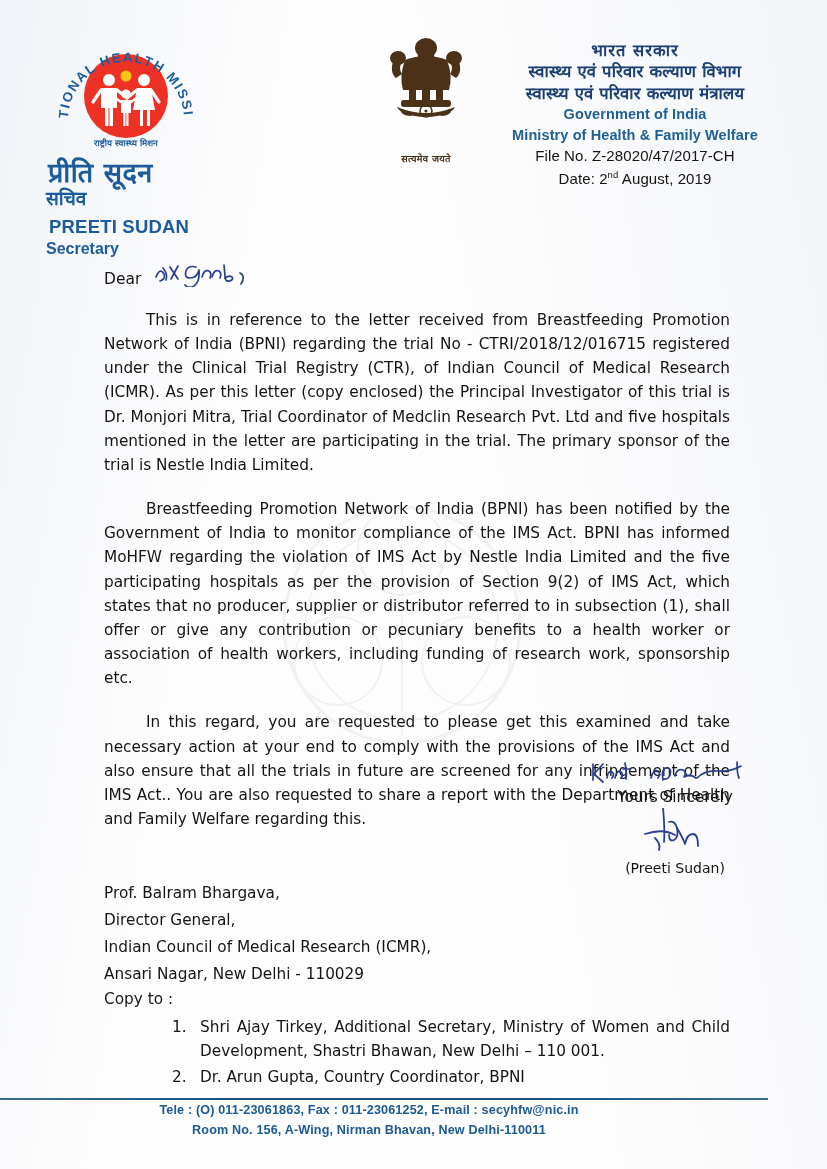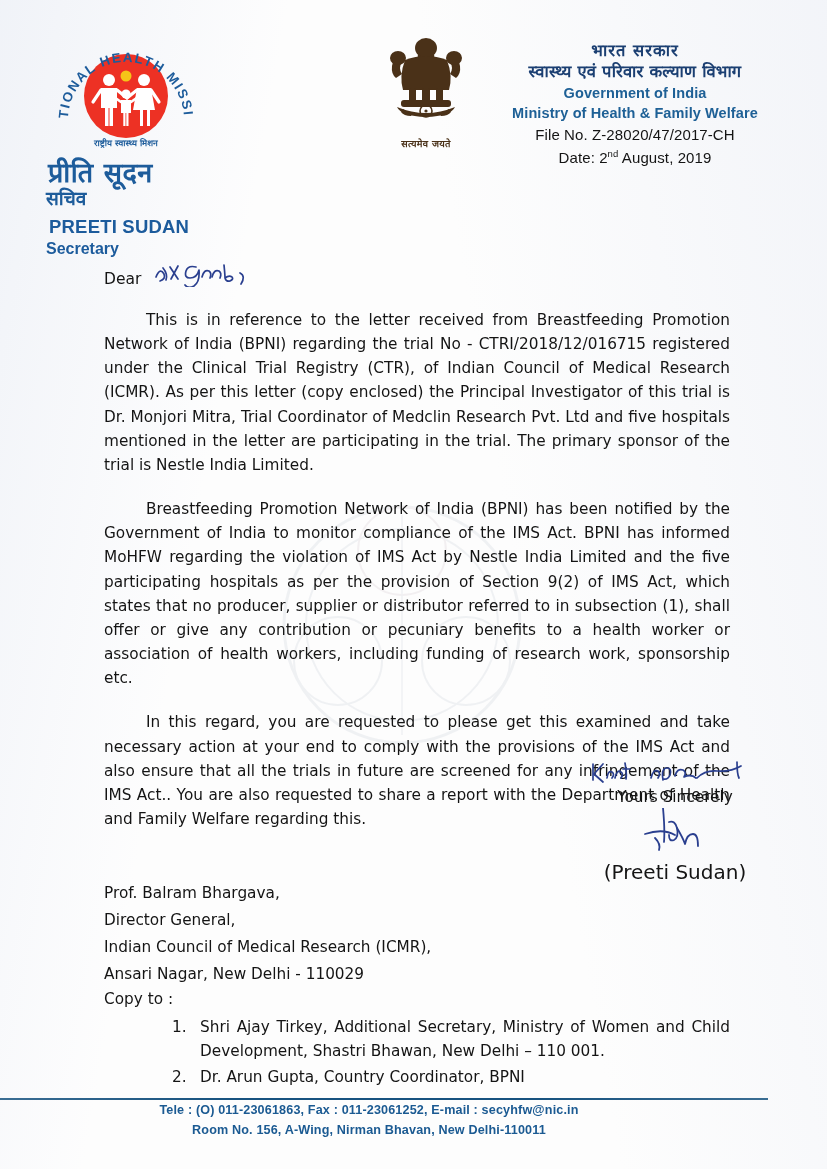--- a/index.html
+++ b/index.html
@@ -97,21 +97,21 @@
     top: 34px;
     width: 116px;
     text-align: center;
   }
   .emblem-svg { width: 82px; height: 98px; }
   .emblem-motto {
     font-family: "DejaVu Sans", sans-serif;
     font-size: 9.5px;
     font-weight: 700;
     color: #4a3118;
-    margin-top: 1px;
+    margin-top: 16px;
     letter-spacing: 0.3px;
   }
 
   .gov-block {
     position: absolute;
     left: 470px;
     top: 40px;
     width: 330px;
     text-align: center;
   }
@@ -183,21 +183,21 @@
   .sign-scribble-1 { height: 28px; }
   .yours {
     font-family: "DejaVu Sans", sans-serif;
     font-size: 15.3px;
     color: #141414;
     margin-top: -4px;
   }
   .sign-scribble-2 { height: 54px; margin-top: 2px; }
   .sign-name {
     font-family: "DejaVu Sans", sans-serif;
-    font-size: 20px;
+    font-size: 14px;
     color: #141414;
     margin-top: -6px;
   }
 
   
   .addressee {
     position: absolute;
     left: 104px;
     top: 880px;
     width: 470px;
@@ -349,20 +349,21 @@
           <path d="M18 75 q5 4 10 3 l-2 4 q-7 0 -10 -4 z"></path>
           <path d="M64 75 q-5 4 -10 3 l2 4 q7 0 10 -4 z"></path>
         </g>
       </svg>
       <div class="emblem-motto">सत्यमेव जयते</div>
     </div>
 
     <div class="gov-block">
       <div class="hi-line hi-1">भारत सरकार</div>
       <div class="hi-line hi-2">स्वास्थ्य एवं परिवार कल्याण विभाग</div>
+      <div class="hi-line hi-3">स्वास्थ्य एवं परिवार कल्याण मंत्रालय</div>
       <div class="en-line">Government of India</div>
       <div class="en-line">Ministry of Health &amp; Family Welfare</div>
       <div class="file-line">File No. Z-28020/47/2017-CH</div>
       <div class="date-line"><span>Date: 2</span><sup>nd</sup><span> August, 2019</span></div>
     </div>
   </div>
 
   <div class="body-area">
 
     <div class="salutation">

